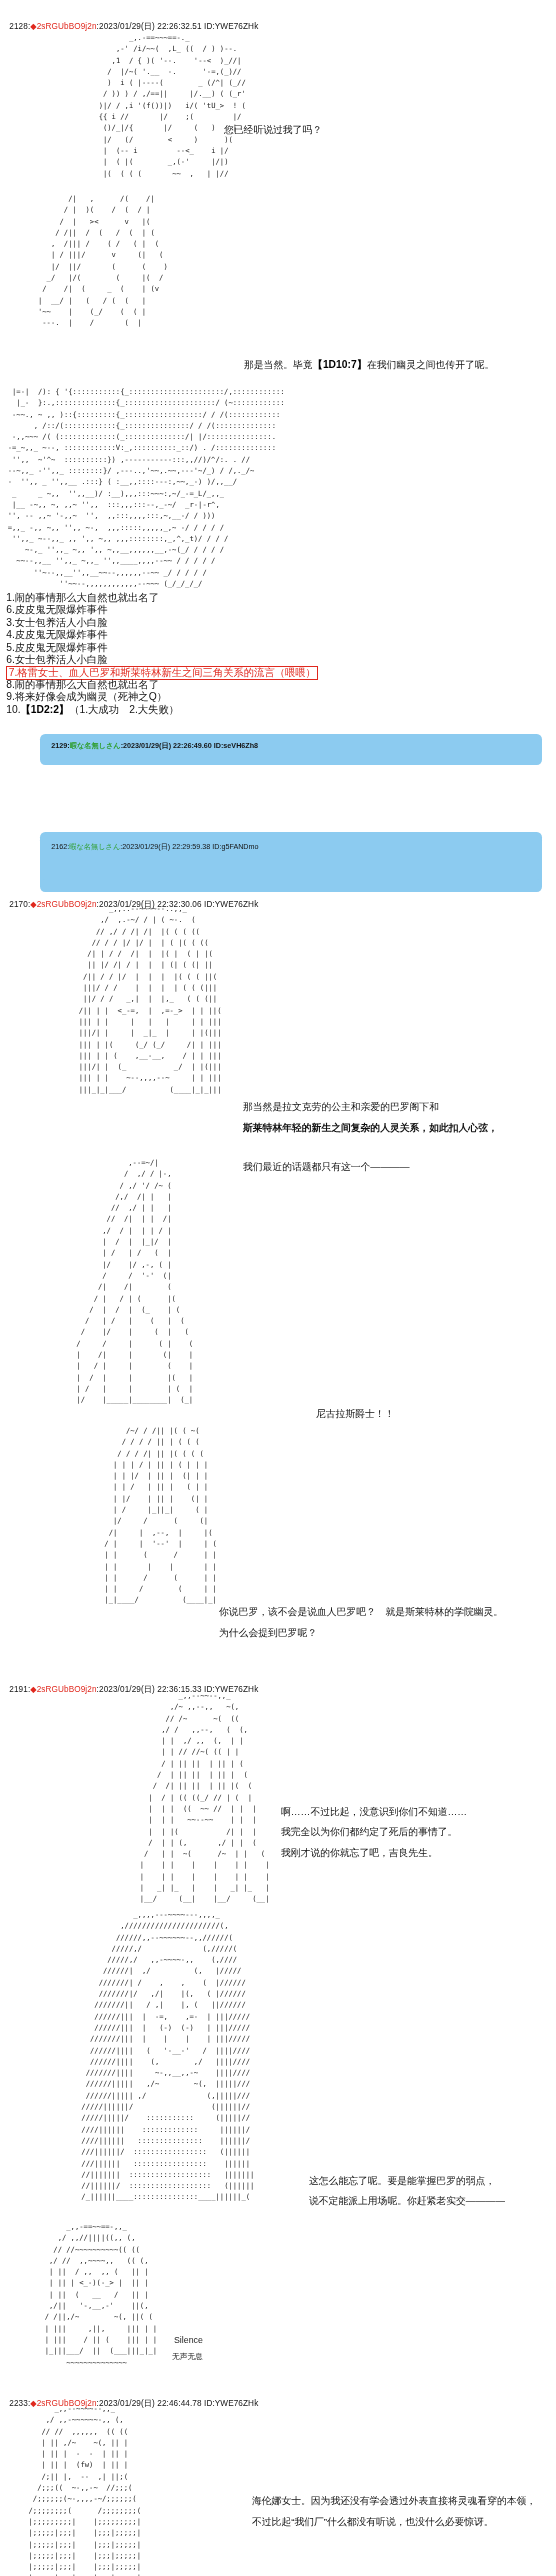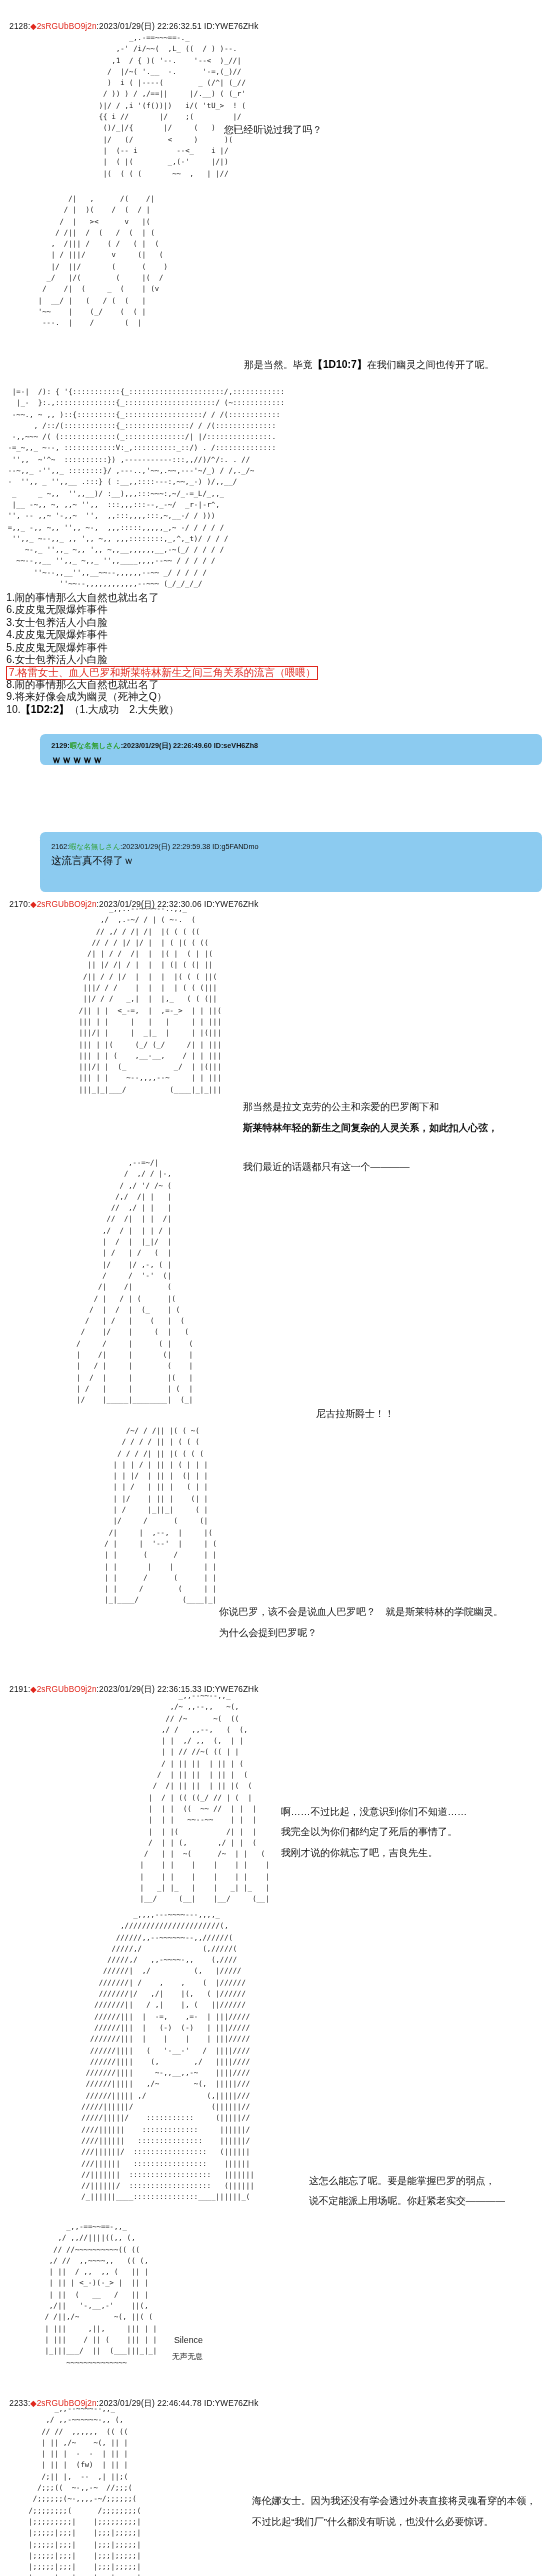--- a/index.html
+++ b/index.html
@@ -87,35 +87,33 @@
   <div class="row"><span class="red-item">7.格雷女士、血人巴罗和斯莱特林新生之间三角关系的流言（喂喂）</span></div>
   <div class="row">8.闹的事情那么大自然也就出名了</div>
   <div class="row">9.将来好像会成为幽灵（死神之Q）</div>
   <div class="row"><span>10.</span><span class="dice">【1D2:2】</span><span>（1.大成功　2.大失败）</span></div>
 </div>
 
 <div class="abs qbox" style="left:40px;top:734px;height:31px;font-weight:bold;">
   <div class="qhdr">
     <span>2129:</span><span class="qname">暇な名無しさん</span><span>:2023/01/29(日) 22:26:49.60 ID:seVH6Zh8</span>
   </div>
-  <div class="qbody">ｗｗｗｗｗ</div>
 </div>
 
 <div class="abs qbox" style="left:40px;top:785px;height:60px;margin-top:47px;">
   <div class="qhdr">
     <span>2133:</span><span class="qname">暇な名無しさん</span><span>:2023/01/29(日) 22:26:59.30 ID:ZaFG5gwr</span>
   </div>
   <div class="qbody">！？！？！？</div>
 </div>
 
 <div class="abs qbox" style="left:40px;top:835px;height:45px;">
   <div class="qhdr">
     <span>2162:</span><span class="qname">暇な名無しさん</span><span>:2023/01/29(日) 22:29:59.38 ID:g5FANDmo</span>
   </div>
-  <div class="qbody">这流言真不得了ｗ</div>
 </div>
 
 <div class="abs hdr" style="left:9.3px;top:884px;">
   <span>2170:</span><span class="trip">◆2sRGUbBO9j2n</span><span>:2023/01/29(日) 22:32:30.06 ID:YWE76ZHk</span>
 </div>
 
 <pre class="abs aa" style="left:70px;top:903px;">         _,,..--~~~~--..,,_
        ,/  ,.-~/ / | ( ~-.  (
       // ,/ / /| /|  |( ( ( ((
      // / / |/ |/ |  | ( |( ( ((

